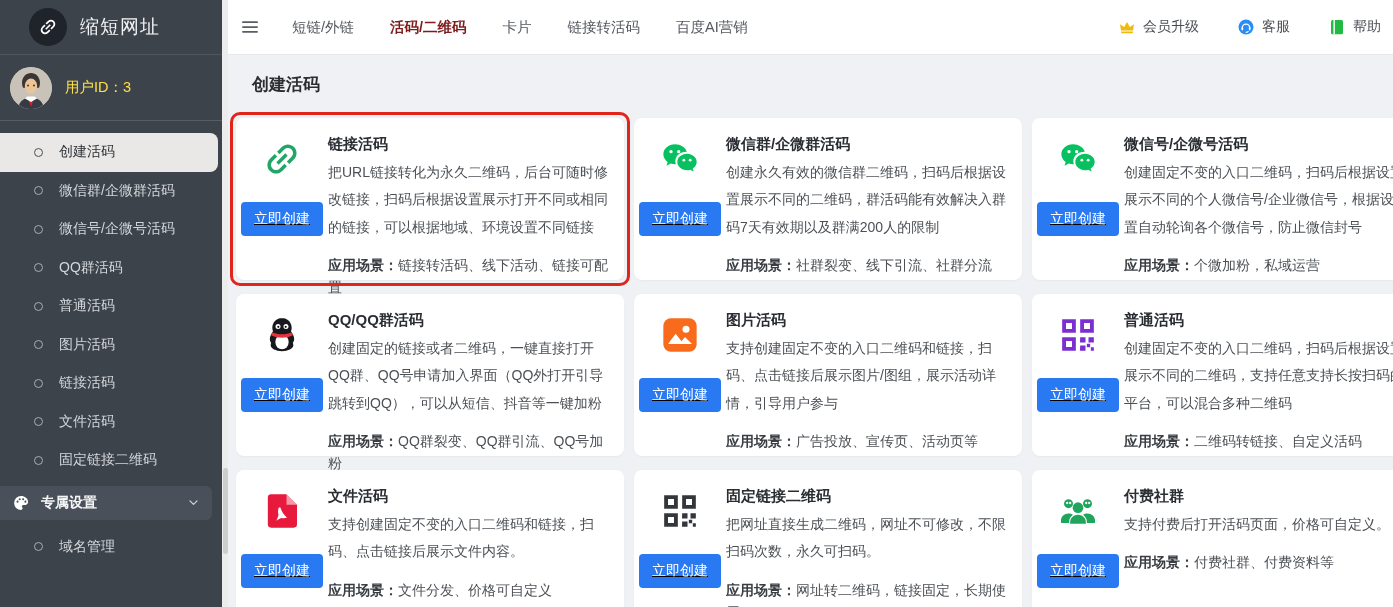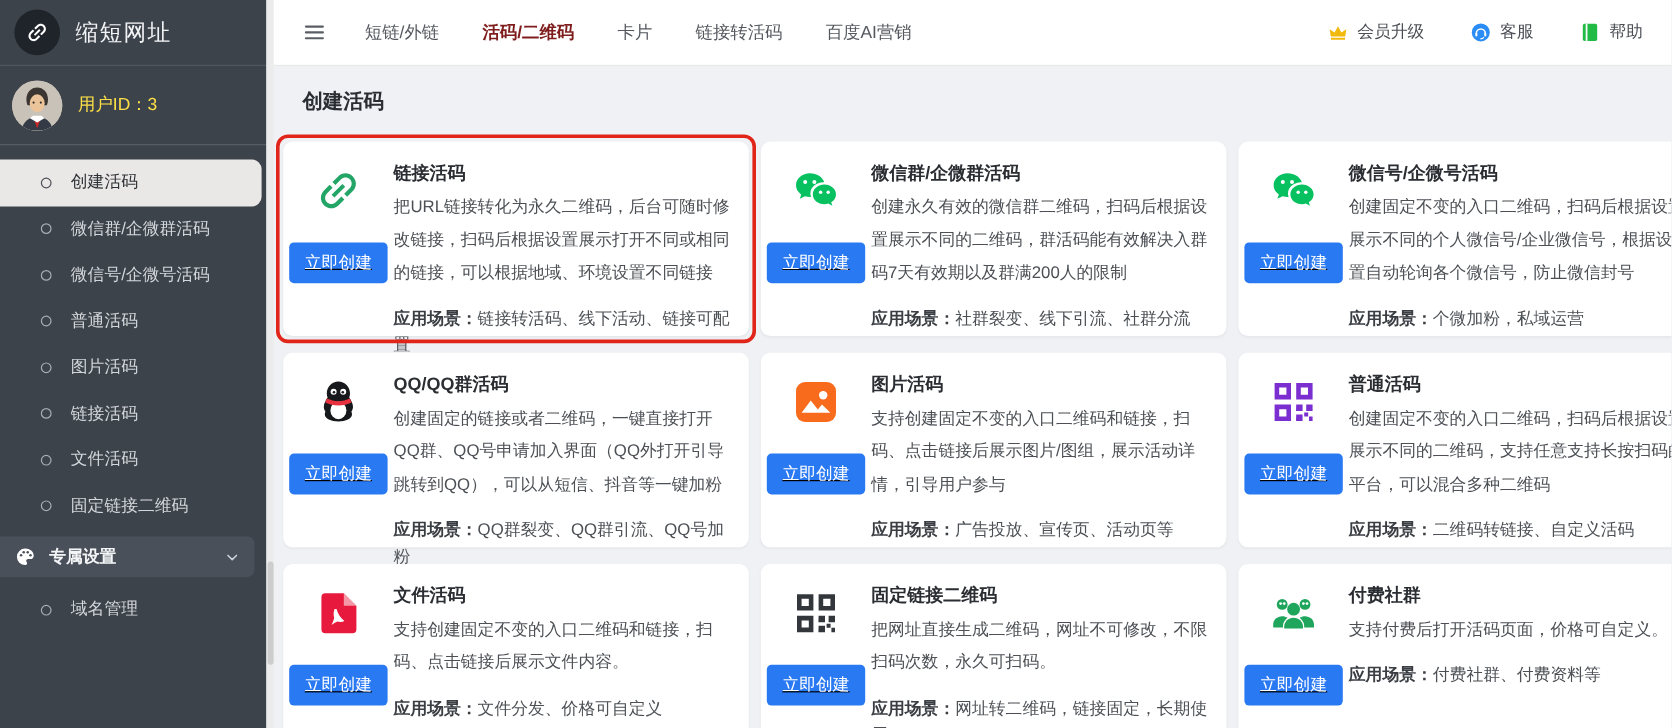--- a/index.html
+++ b/index.html
@@ -1,21 +1,21 @@
 <!DOCTYPE html>
 <html><head>
 <meta charset="utf-8">
 <style>
   * { margin:0; padding:0; box-sizing:border-box; }
   html,body { width:1393px; height:607px; overflow:hidden; }
   body { font-family:"Liberation Sans","DejaVu Sans",sans-serif; display:flex; background:#eff1f4; }
 
   
   .sidebar { width:222px; flex:0 0 222px; background:#3d434b; color:#fff; display:flex; flex-direction:column; }
-  .side-logo { height:55px; flex:0 0 55px; display:flex; align-items:center; padding:0 12px; border-bottom:1px solid rgba(255,255,255,.10);text-align:center; }
+  .side-logo { height:55px; flex:0 0 55px; display:flex; align-items:center; padding:0 29px; border-bottom:1px solid rgba(255,255,255,.10);text-align:center; }
   .logo-badge { width:38px; height:38px; border-radius:50%; background:#1f232a; display:flex; align-items:center; justify-content:center; margin-right:13px; }
   .logo-badge svg { width:20px; height:20px; color:#fff; transform:rotate(-45deg); }
   .app-title { font-size:19px; font-weight:500; letter-spacing:1px; color:#f2f3f5; }
   .side-user { height:66px; flex:0 0 66px; display:flex; align-items:center; padding:0 10px; border-bottom:1px solid rgba(255,255,255,.14); }
   .avatar { width:42px; height:42px; border-radius:50%; overflow:hidden; background:#c9c2b8; flex:0 0 42px; }
   .user-id { margin-left:13px; font-size:14.5px; color:#fde047; }
   .side-menu { padding-top:12px; flex:1; }
   .menu-group { height:34px; margin:6px 10px 8px 0; background:#4a505a; border-radius:0 6px 6px 0; display:flex; align-items:center; padding:0 12px; font-size:14px; font-weight:700; color:#f4f5f7; cursor:pointer; }
   .menu-group .g-icon { width:18px; height:18px; margin-right:11px; color:#fff; }
   .menu-group .g-icon svg { width:18px; height:18px; }
@@ -25,21 +25,21 @@
   .menu-item .dot { width:9px; height:9px; border:1.5px solid #a9aeb5; border-radius:50%; margin-right:16px; flex:0 0 9px; }
   .menu-item.active { background:#eae8e7; color:#2e3237; border-radius:0 8px 8px 0; margin-right:4px; font-weight:500; }
   .menu-item.active .dot { border-color:#4c5056; }
 
   
   .gutter { width:6px; flex:0 0 6px; background:#ececec; position:relative; }
   .gutter .thumb { position:absolute; left:0.5px; top:468px; width:5px; height:86px; background:#cdcdcd; border-radius:3px; }
 
   
   .main { flex:1; min-width:0; display:flex; flex-direction:column; }
-  .topbar { height:55px; flex:0 0 55px; background:#fff; border-bottom:1px solid #e8e8e8; display:flex; align-items:center; padding:0 24px; }
+  .topbar { height:55px; flex:0 0 55px; background:#fff; border-bottom:1px solid #e8e8e8; display:flex; align-items:center; padding:0 12px; }
   .burger { width:20px; height:20px; color:#5a5e64; margin-right:32px; cursor:pointer; }
   .burger svg { width:20px; height:20px; }
   .tabs { display:flex; gap:36px; font-size:14.5px; color:#54585e; }
   .tab { cursor:pointer; white-space:nowrap; }
   .tab.active { color:#7f1d1d; font-weight:700; }
   .topbar-right { margin-left:auto; display:flex; align-items:center; gap:38px; font-size:14px; color:#4b4f55; }
   .tb-action { display:flex; align-items:center; gap:7px; cursor:pointer; white-space:nowrap; }
   .tb-action .a-icon { width:18px; height:18px; display:flex; }
   .tb-action .a-icon svg { width:18px; height:18px; }
 
@@ -169,20 +169,24 @@
       <span class="dot"></span>
       <span>创建活码</span>
     </div>
     <div class="menu-item">
       <span class="dot"></span>
       <span>微信群/企微群活码</span>
     </div>
     <div class="menu-item">
       <span class="dot"></span>
       <span>微信号/企微号活码</span>
+    </div>
+    <div class="menu-item">
+      <span class="dot"></span>
+      <span>QQ群活码</span>
     </div>
     <div class="menu-item">
       <span class="dot"></span>
       <span>普通活码</span>
     </div>
     <div class="menu-item">
       <span class="dot"></span>
       <span>图片活码</span>
     </div>
     <div class="menu-item">

